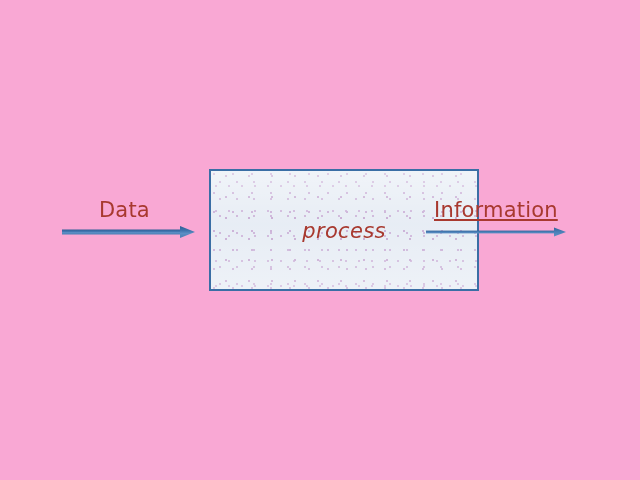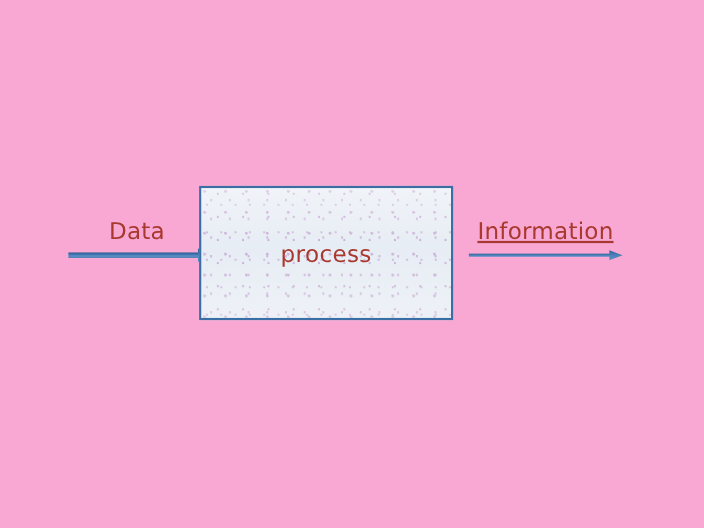--- a/index.html
+++ b/index.html
@@ -13,33 +13,34 @@
     width: 640px;
     height: 480px;
     background: #f9a8d4;
     overflow: hidden;
     font-family: "DejaVu Sans", "Liberation Sans", sans-serif;
   }
 
   
   .process-box {
     position: absolute;
-    left: 181px;
+    left: 209px;
     top: 169px;
-    width: 231px;
+    width: 270px;
     height: 122px;
     box-sizing: border-box;
     border: 2px solid #3a6ea5;
     background-color: #e6ecf4;
     background-image:
       radial-gradient(circle at 3px 3px, #c9aed6 1.1px, transparent 1.4px),
       radial-gradient(circle at 9px 11px, #cbb3d8 1.0px, transparent 1.3px),
       radial-gradient(circle at 15px 5px, #c6a9d2 0.9px, transparent 1.2px),
       radial-gradient(circle at 5px 15px, #cdb5da 0.9px, transparent 1.2px);
     background-size: 19px 19px, 17px 17px, 23px 21px, 13px 25px;
+    font-style: italic;
   }
 
   .process-box .fill-sheen {
     position: absolute;
     inset: 0;
     background: linear-gradient(180deg, rgba(255,255,255,0.42) 0%, rgba(255,255,255,0.05) 45%, rgba(255,255,255,0.30) 100%);
     pointer-events: none;
   }
 
   .process-label {

